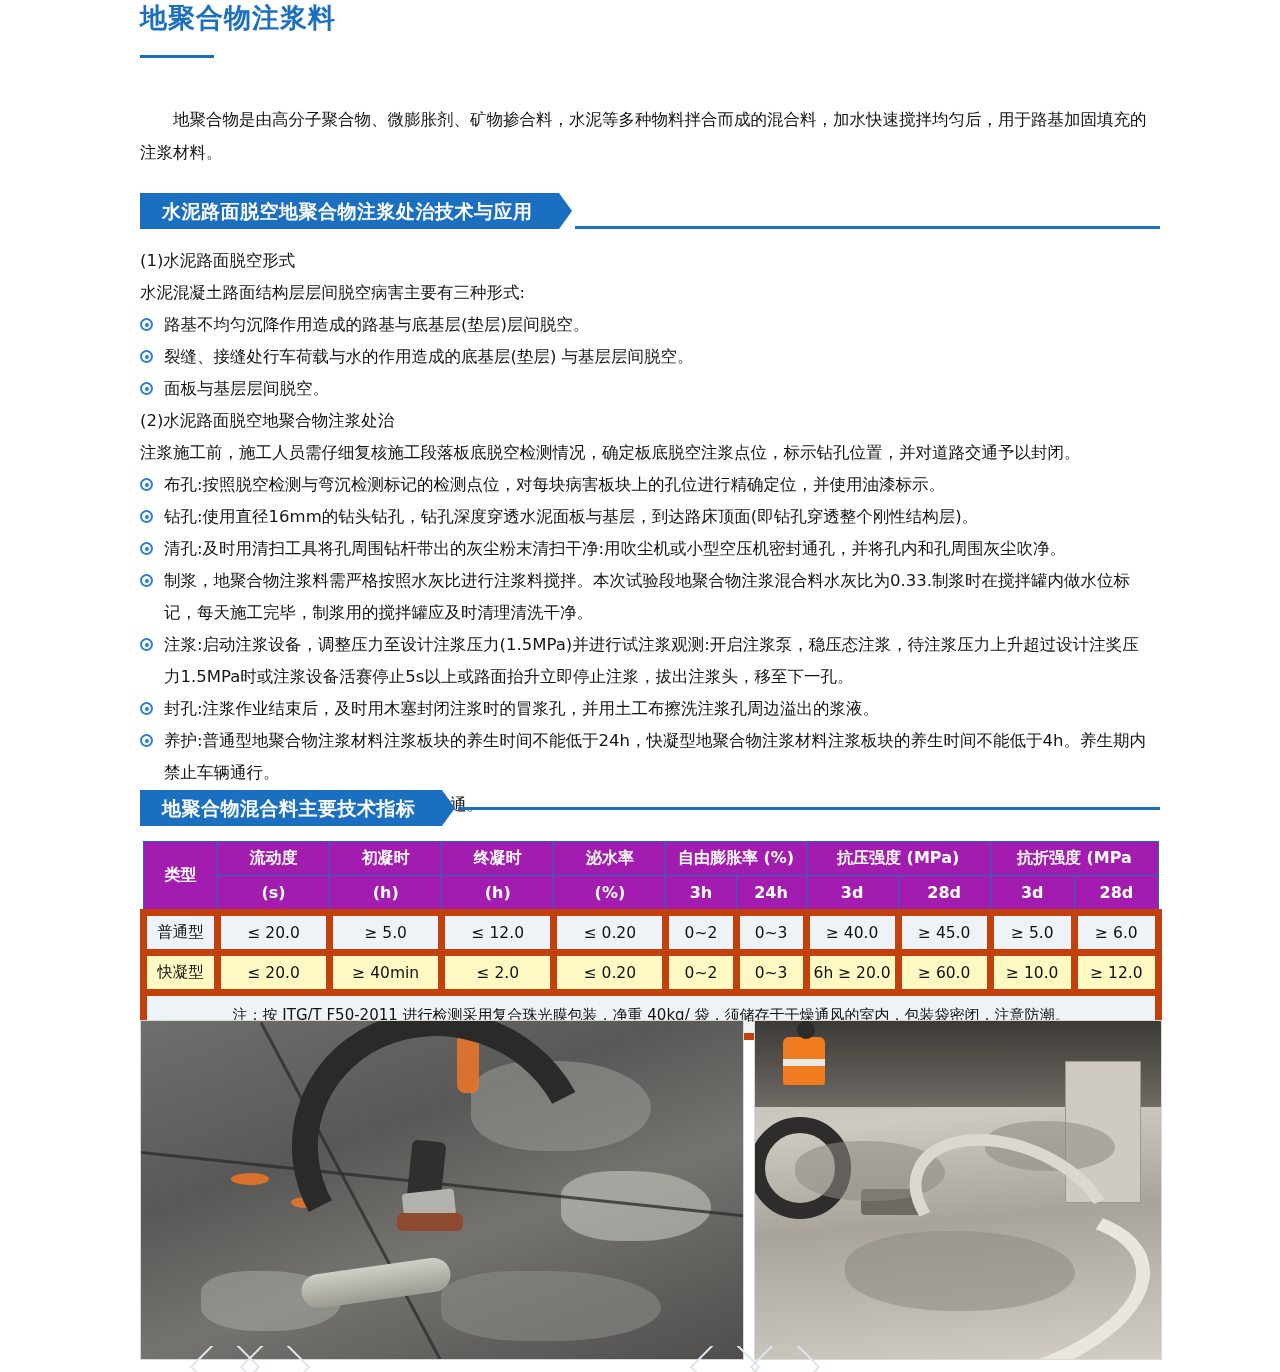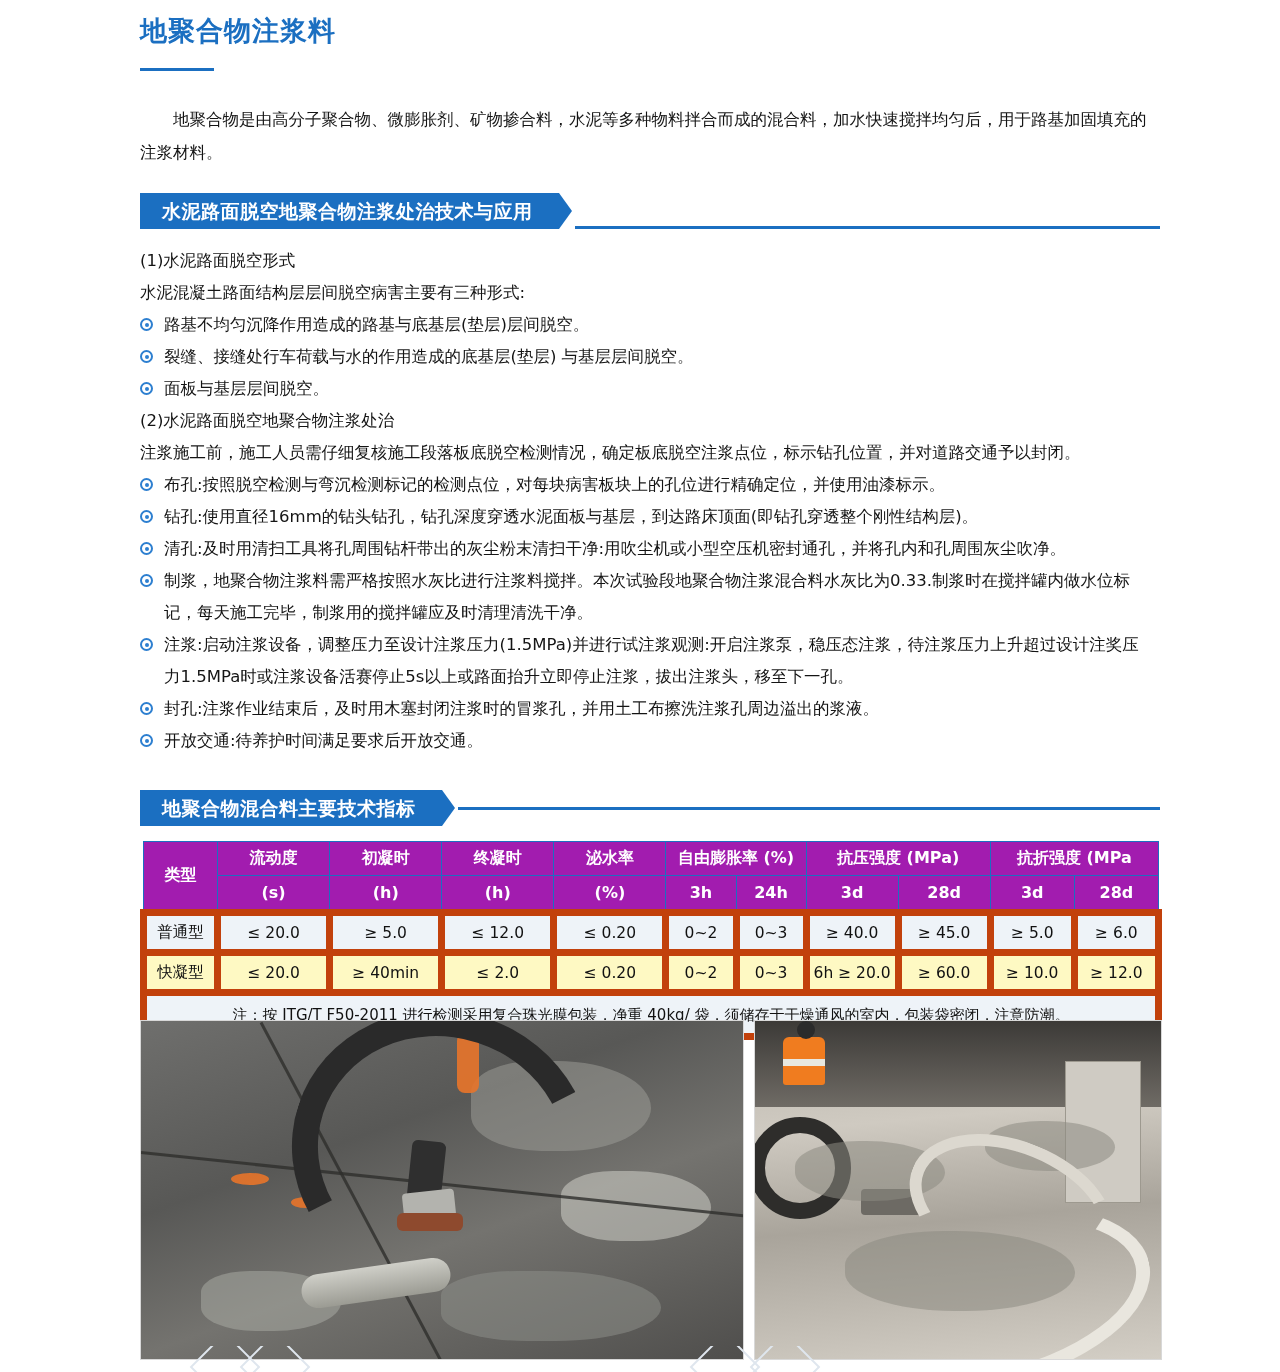--- a/index.html
+++ b/index.html
@@ -20,21 +20,21 @@
     width: 1280px;
     height: 1372px;
     box-sizing: border-box;
     padding: 0 0 0 0;
   }
 
   
   .title-block {
     position: absolute;
     left: 140px;
-    top: 13px;
+    top: 0;
     width: 1020px;
   }
   .doc-title {
     font-size: 27px;
     font-weight: bold;
     color: #1b6fc1;
     letter-spacing: 1px;
     line-height: 1.3;
     margin: 0;
   }
@@ -398,20 +398,24 @@
       <span class="dot"></span>
       <span>制浆，地聚合物注浆料需严格按照水灰比进行注浆料搅拌。本次试验段地聚合物注浆混合料水灰比为0.33.制浆时在搅拌罐内做水位标记，每天施工完毕，制浆用的搅拌罐应及时清理清洗干净。</span>
     </div>
     <div class="bullet-line">
       <span class="dot"></span>
       <span>注浆:启动注浆设备，调整压力至设计注浆压力(1.5MPa)并进行试注浆观测:开启注浆泵，稳压态注浆，待注浆压力上升超过设计注奖压力1.5MPa时或注浆设备活赛停止5s以上或路面抬升立即停止注浆，拔出注浆头，移至下一孔。</span>
     </div>
     <div class="bullet-line">
       <span class="dot"></span>
       <span>封孔:注浆作业结束后，及时用木塞封闭注浆时的冒浆孔，并用土工布擦洗注浆孔周边溢出的浆液。</span>
+    </div>
+    <div class="bullet-line">
+      <span class="dot"></span>
+      <span>养护:普通型地聚合物注浆材料注浆板块的养生时间不能低于24h，快凝型地聚合物注浆材料注浆板块的养生时间不能低于4h。养生期内禁止车辆通行。</span>
     </div>
     <div class="bullet-line">
       <span class="dot"></span>
       <span>开放交通:待养护时间满足要求后开放交通。</span>
     </div>
   </div>
 
   <div class="section-banner" id="banner2">
     <div class="tag">地聚合物混合料主要技术指标</div>
     <div class="tail"></div>

